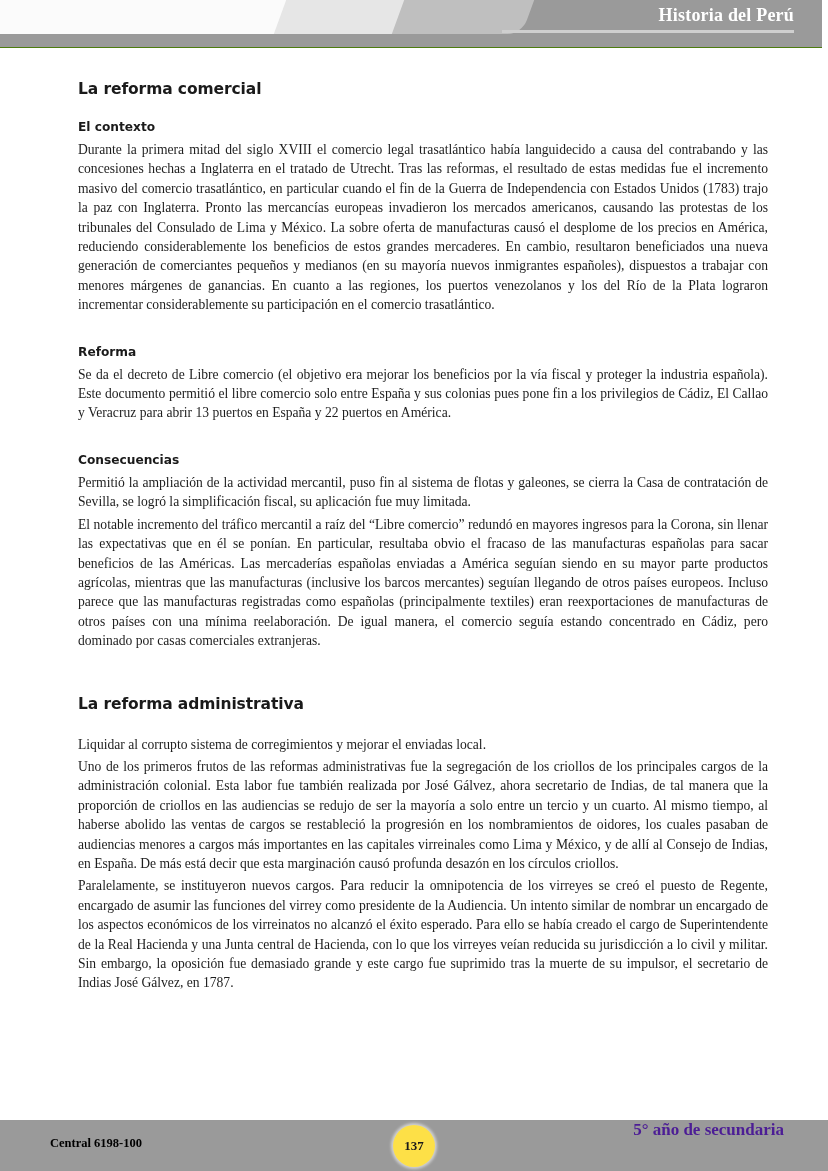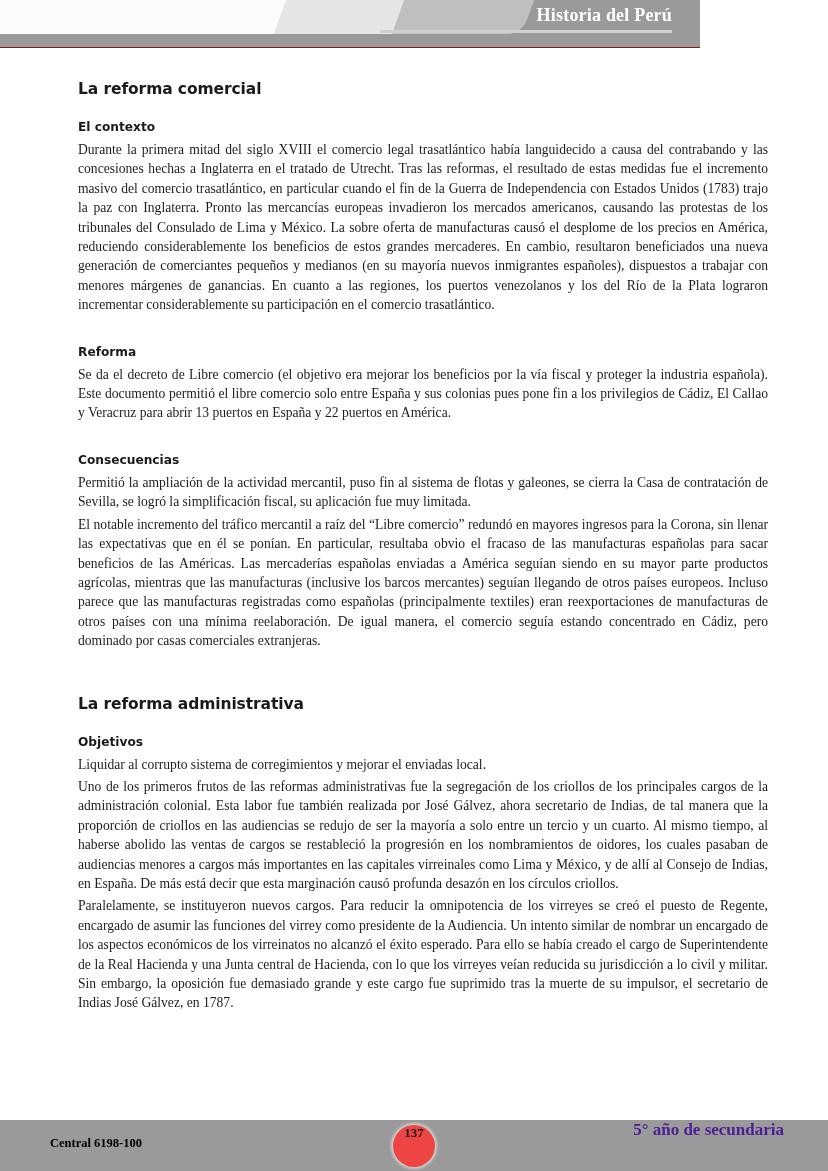--- a/index.html
+++ b/index.html
@@ -11,24 +11,24 @@
     height: 1171px;
     background: #ffffff;
     font-family: "Liberation Serif", "DejaVu Serif", serif;
     overflow: hidden;
     position: relative;
   }
 
   
   .page-header {
     position: relative;
-    width: 700px;
+    width: 822px;
     height: 48px;
     overflow: hidden;
-    background: #7f1d1d;
+    background: #4d7c0f;
   }
   
   .hdr-darkfield {
     position: absolute;
     left: 0; top: 0;
     width: 828px; height: 34px;
     background: #9a9a9a;
   }
   
   .hdr-slab-white {
@@ -148,24 +148,24 @@
     font-family: Liberation Serif, serif;
   }
   .page-badge {
     position: absolute;
     left: 50%;
     transform: translateX(-50%);
     top: 5px;
     width: 42px;
     height: 42px;
     border-radius: 50%;
-    background: #ef4444;
+    background: #fde047;
     box-shadow: 0 0 3px 2px rgba(255,255,255,.55);
     display: flex;
-    align-items: flex-start;
+    align-items: center;
     justify-content: center;
   }
   .page-badge span {
     font-family: "Liberation Serif", "DejaVu Serif", serif;
     font-size: 13px;
     font-weight: bold;
     color: #1a1a1a;
   }
 </style>
 </head>
@@ -198,21 +198,20 @@
 
   <div class="blk">
     <h2 class="sub-title gap">Consecuencias</h2>
     <p class="body-text">Permitió la ampliación de la actividad mercantil, puso fin al sistema de flotas y galeones, se cierra la Casa de contratación de Sevilla, se logró la simplificación fiscal, su aplicación fue muy limitada.</p>
     <p class="body-text">El notable incremento del tráfico mercantil a raíz del “Libre comercio” redundó en mayores ingresos para la Corona, sin llenar las expectativas que en él se ponían. En particular, resultaba obvio el fracaso de las manufacturas españolas para sacar beneficios de las Américas. Las mercaderías españolas enviadas a América seguían siendo en su mayor parte productos agrícolas, mientras que las manufacturas (inclusive los barcos mercantes) seguían llegando de otros países europeos. Incluso parece que las manufacturas registradas como españolas (principalmente textiles) eran reexportaciones de manufacturas de otros países con una mínima reelaboración. De igual manera, el comercio seguía estando concentrado en Cádiz, pero dominado por casas comerciales extranjeras.</p>
   </div>
 
   <h1 class="section-title spaced-top">La reforma administrativa</h1>
 
   <div class="blk">
-    <h2 class="sub-title">Objetivos</h2>
     <p class="body-text">Liquidar al corrupto sistema de corregimientos y mejorar el enviadas local.</p>
     <p class="body-text">Uno de los primeros frutos de las reformas administrativas fue la segregación de los criollos de los principales cargos de la administración colonial. Esta labor fue también realizada por José Gálvez, ahora secretario de Indias, de tal manera que la proporción de criollos en las audiencias se redujo de ser la mayoría a solo entre un tercio y un cuarto. Al mismo tiempo, al haberse abolido las ventas de cargos se restableció la progresión en los nombramientos de oidores, los cuales pasaban de audiencias menores a cargos más importantes en las capitales virreinales como Lima y México, y de allí al Consejo de Indias, en España. De más está decir que esta marginación causó profunda desazón en los círculos criollos.</p>
     <p class="body-text">Paralelamente, se instituyeron nuevos cargos. Para reducir la omnipotencia de los virreyes se creó el puesto de Regente, encargado de asumir las funciones del virrey como presidente de la Audiencia. Un intento similar de nombrar un encargado de los aspectos económicos de los virreinatos no alcanzó el éxito esperado. Para ello se había creado el cargo de Superintendente de la Real Hacienda y una Junta central de Hacienda, con lo que los virreyes veían reducida su jurisdicción a lo civil y militar. Sin embargo, la oposición fue demasiado grande y este cargo fue suprimido tras la muerte de su impulsor, el secretario de Indias José Gálvez, en 1787.</p>
   </div>
 
 </div>
 
 <div class="page-footer">
   <div class="footer-left">Central 6198-100</div>
   <div class="page-badge">

